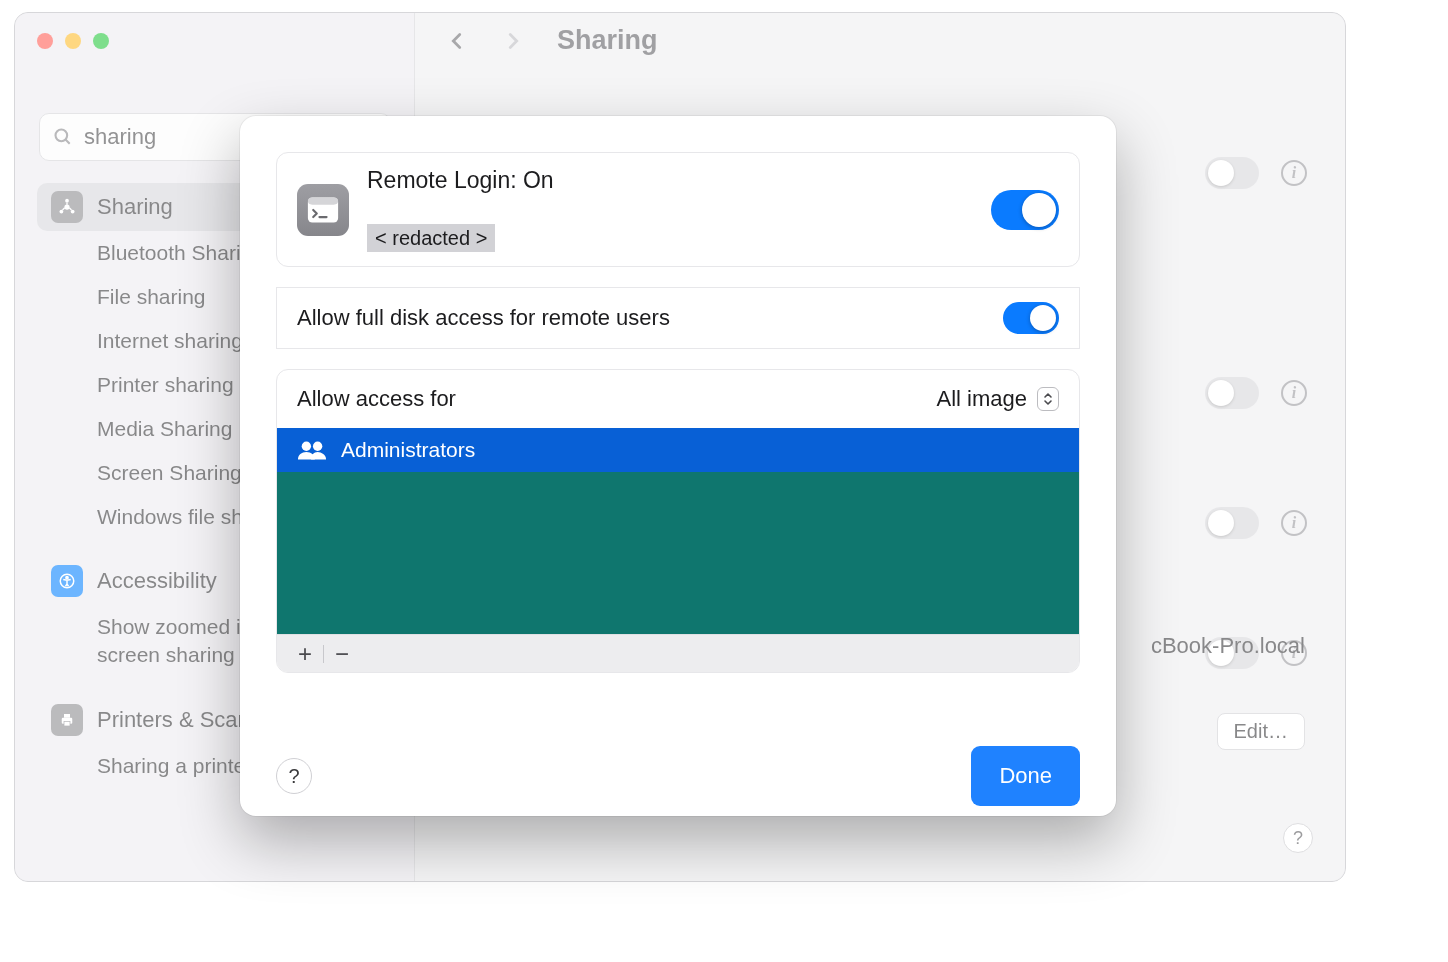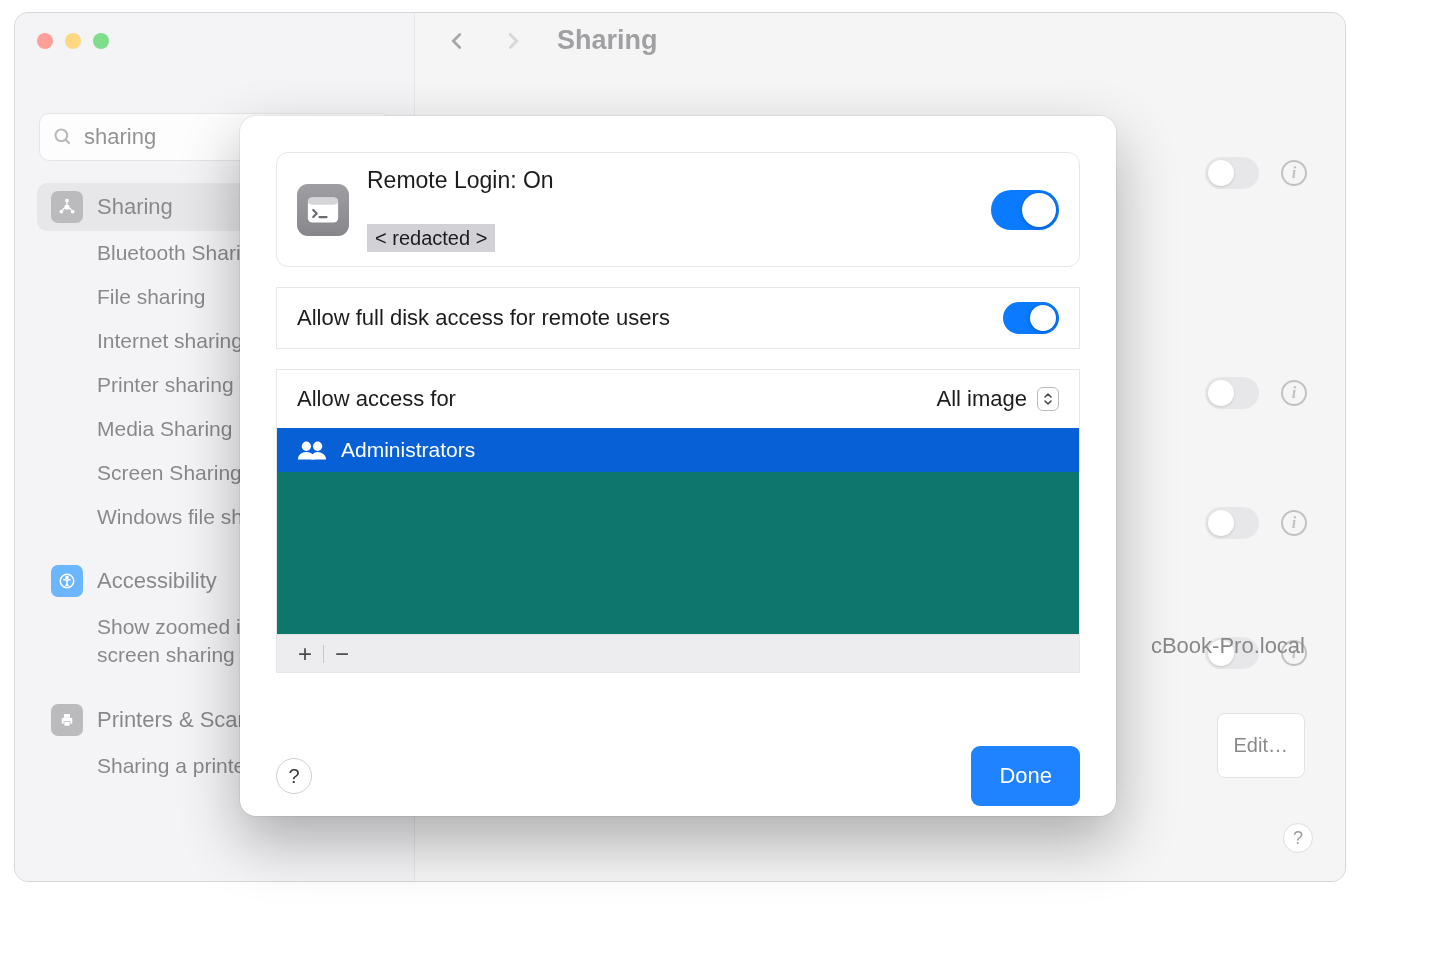--- a/index.html
+++ b/index.html
@@ -171,21 +171,21 @@
   }
   .hostname {
     font-size: 22px; color: #3a3a3c;
   }
   .edit-btn {
     position: absolute;
     right: 40px; top: 700px;
     background: #fff;
     border: 1px solid #d0d0d4;
     border-radius: 8px;
-    padding: 20px 16px;
+    padding: 6px 16px;
     font-size: 20px;
     color: #3a3a3c;
   }
   .helpcirc-bg {
     position: absolute;
     right: 32px; bottom: 28px;
     width: 30px; height: 30px;
     border: 1px solid #c9c9cd;
     border-radius: 50%;
     display: flex; align-items: center; justify-content: center;
@@ -269,21 +269,21 @@
   .panel2-row {
     display: flex; align-items: center;
     padding: 14px 20px;
     font-size: 22px; color: #1c1c1e;
   }
   .panel2-row .spacer { flex: 1; }
 
   .panel3 {
     margin: 20px 36px 0 36px;
     border: 1px solid #e7e7ea;
-    border-radius: 0;
+    border-radius: 12px;
     overflow: hidden;
   }
   .panel3-head {
     display: flex; align-items: center;
     padding: 16px 20px;
     font-size: 22px; color: #1c1c1e;
   }
   .panel3-head .spacer { flex: 1; }
   .dropdown-val {
     font-size: 22px; color: #1c1c1e;

